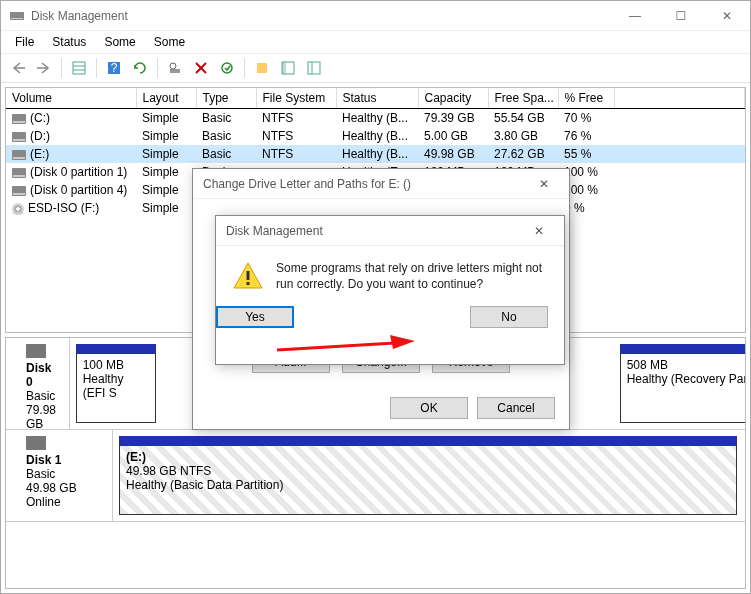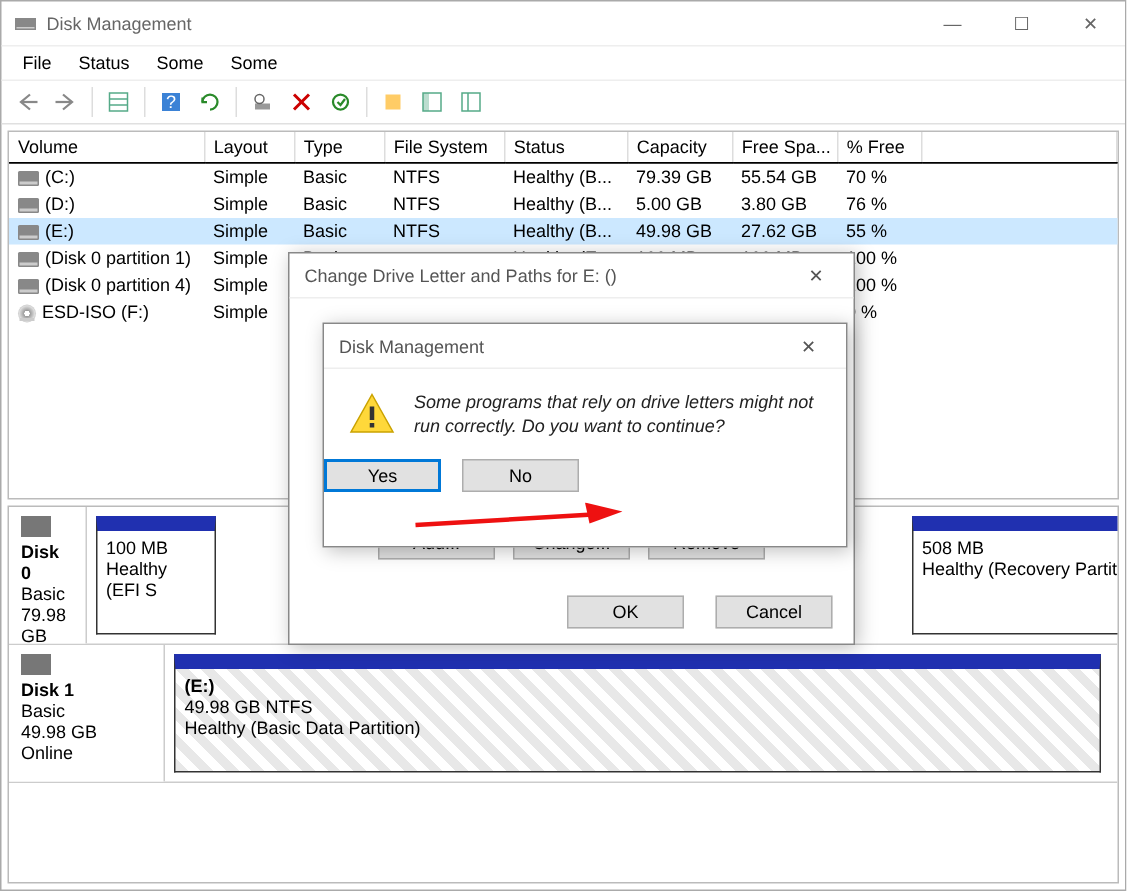--- a/index.html
+++ b/index.html
@@ -18,48 +18,48 @@
 .volumes { flex: 0 0 246px; border: 1px solid #bbb; margin: 4px; display: flex; flex-direction: column; }
 .volumes table { width: 100%; border-collapse: collapse; table-layout: fixed; }
 .volumes th { text-align: left; font-weight: normal; border-right: 1px solid #ddd; border-bottom: 1px solid #000000; padding: 3px 6px; background: #fff; height: 20px; white-space: nowrap; overflow: hidden; }
 .volumes td { padding: 2px 6px; white-space: nowrap; overflow: hidden; }
 .volumes tr.sel td { background: #cce8ff; }
 .vol-icon { display: inline-block; width: 14px; height: 10px; background: #888; border-radius: 1px; margin-right: 4px; vertical-align: middle; position: relative; }
 .vol-icon::after { content: ""; position: absolute; bottom: 1px; left: 1px; right: 1px; height: 2px; background: #ccc; }
 .vol-icon.cd { border-radius: 50%; width: 12px; height: 12px; background: radial-gradient(circle, #fff 20%, #999 22%, #ddd 60%, #999 100%); }
 .disks { flex: 1; margin: 0 4px 4px 4px; border: 1px solid #bbb; overflow: hidden; }
 .disk-row { display: flex; border-bottom: 1px solid #ccc; height: 92px; }
-.disk-label { width: 104px; padding: 6px 8px; border-right: 1px solid #ccc; background: #fff; }
+.disk-label { width: 104px; padding: 6px 8px; border-right: 1px solid #ccc; background: #fff; margin-left: 12px; }
 .disk-label .icon { width: 20px; height: 14px; background: #777; margin-bottom: 3px; }
 .disk-label .dl-name { font-weight: bold; }
 .disk-parts { flex: 1; padding: 6px; display: flex; gap: 0; }
 .part { border: 1px solid #333; padding: 4px 6px; margin-right: 2px; position: relative; overflow: hidden; }
 .part.stripe { border-top: 10px solid #2030b0; }
 .part.hatch { background: repeating-linear-gradient(45deg, #e8e8e8 0 6px, #fff 6px 12px); border-top: 10px solid #2030b0; }
 .part .pn { font-weight: bold; }
 .legend { height: 26px; border: 1px solid #bbb; margin: 0 4px 4px 4px; display: flex; align-items: center; padding: 0 8px; gap: 16px; }
 .legend .sw { width: 12px; height: 12px; display: inline-block; margin-right: 4px; vertical-align: middle; }
 .legend .sw.unalloc { background: #000; }
 .legend .sw.prim { background: #2030b0; }
 
 .dlg { position: absolute; background: #fff; border: 1px solid #888; box-shadow: 2px 2px 12px rgba(0,0,0,.25); }
 .dlg-title { height: 30px; display: flex; align-items: center; padding: 0 10px; border-bottom: 1px solid #eee; color: #555; }
 .dlg-title .spacer { flex: 1; }
 .dlg-close { width: 30px; text-align: center; color: #555; }
 .dlg1 { left: 192px; top: 168px; width: 378px; height: 262px; z-index: 2; }
 .dlg1-body { padding: 12px 10px; color: #444; }
 .dlg1-buttons { position: absolute; bottom: 56px; left: 0; right: 0; display: flex; gap: 12px; padding: 0 14px; justify-content: center; }
-.dlg1-buttons2 { position: absolute; bottom: 10px; right: 14px; display: flex; gap: 21px; }
+.dlg1-buttons2 { position: absolute; bottom: 10px; right: 14px; display: flex; gap: 9px; }
 .btn { width: 78px; height: 22px; border: 1px solid #adadad; background: #e1e1e1; display: flex; align-items: center; justify-content: center; }
 .btn.primary { border: 2px solid #0078d7; }
 .dlg2 { left: 215px; top: 215px; width: 350px; height: 150px; z-index: 3; }
 .dlg2-body { display: flex; padding: 14px 16px 10px 16px; gap: 12px; }
 .warn-icon { width: 32px; height: 32px; flex: none; }
-.dlg2-text { color: #222; line-height: 1.35; font-style: italic; }
-.dlg2-buttons { display: flex; justify-content: flex-start; gap: 14px; padding: 4px 16px 12px 0; }
+.dlg2-text { color: #222; line-height: 1.35; }
+.dlg2-buttons { display: flex; justify-content: space-between; gap: 14px; padding: 4px 16px 12px 0; }
 .arrow { position: absolute; left: 275px; top: 335px; z-index: 4; pointer-events: none; }
 </style>
 </head>
 <body>
 
 <div class="window">
   <div class="titlebar">
     <svg class="app-icon" viewBox="0 0 16 16">
         <rect x="1" y="4" width="14" height="8" fill="#888"></rect>
         <rect x="2" y="10" width="12" height="1" fill="#ccc"></rect>

